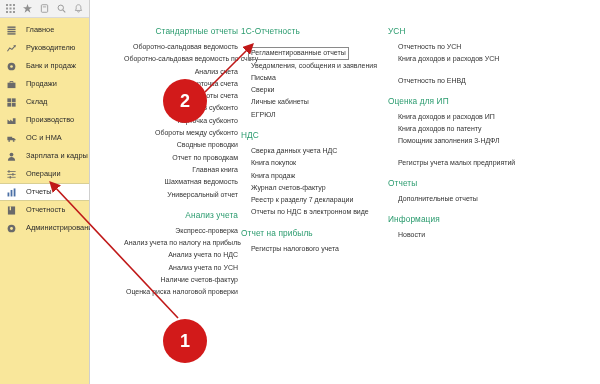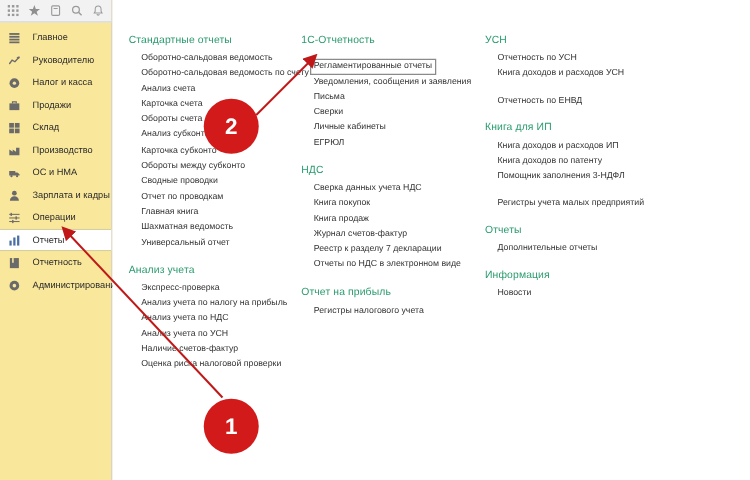--- a/index.html
+++ b/index.html
@@ -71,21 +71,21 @@
   .content {
     flex: 1 1 auto;
     position: relative;
     background: #ffffff;
     padding: 18px 0 0 0;
     display: flex;
   }
   .col {
     padding-top: 8px;
   }
-  .col-1 { width: 148px; padding-left: 13px; }
+  .col-1 { width: 148px; padding-left: 24px; text-align: right; }
   .col-2 { width: 140px; padding-left: 3px; }
   .col-3 { width: 200px; padding-left: 10px; }
 
   .group { margin-bottom: 9px; }
   .group-title {
     color: #2a9b6e;
     font-size: 8.3px;
     margin-bottom: 5px;
     white-space: nowrap;
     letter-spacing: 0.1px;
@@ -202,21 +202,21 @@
         <span class="nav-label">Руководителю</span>
       </div>
 
       <div class="nav-item">
         <span class="nav-ico">
             <svg width="9" height="9" viewBox="0 0 10 10">
               <circle cx="5" cy="5" r="4.3" fill="#6a6a6a"></circle>
               <circle cx="5" cy="5" r="1.5" fill="#f9e79b"></circle>
             </svg>
           </span>
-        <span class="nav-label">Налог и касса</span>
+        <span class="nav-label">Банк и продаж</span>
       </div>
 
       <div class="nav-item">
         <span class="nav-ico">
             <svg width="9" height="9" viewBox="0 0 10 10">
               <rect x="0.6" y="3" width="8.8" height="6" fill="#6a6a6a"></rect>
               <path d="M3.3 3 v-1.3 h3.4 V3" fill="none" stroke="#6a6a6a" stroke-width="1"></path>
             </svg>
           </span>
         <span class="nav-label">Продажи</span>
@@ -390,21 +390,21 @@
           <a class="link">Отчетность по УСН</a>
           <a class="link">Книга доходов и расходов УСН</a>
         </div>
       </div>
       <div class="group">
         <div class="links">
           <a class="link">Отчетность по ЕНВД</a>
         </div>
       </div>
       <div class="group">
-        <div class="group-title">Книга для ИП</div>
+        <div class="group-title">Оценка для ИП</div>
         <div class="links">
           <a class="link">Книга доходов и расходов ИП</a>
           <a class="link">Книга доходов по патенту</a>
           <a class="link">Помощник заполнения 3-НДФЛ</a>
         </div>
       </div>
       <div class="group">
         <div class="links">
           <a class="link">Регистры учета малых предприятий</a>
         </div>

